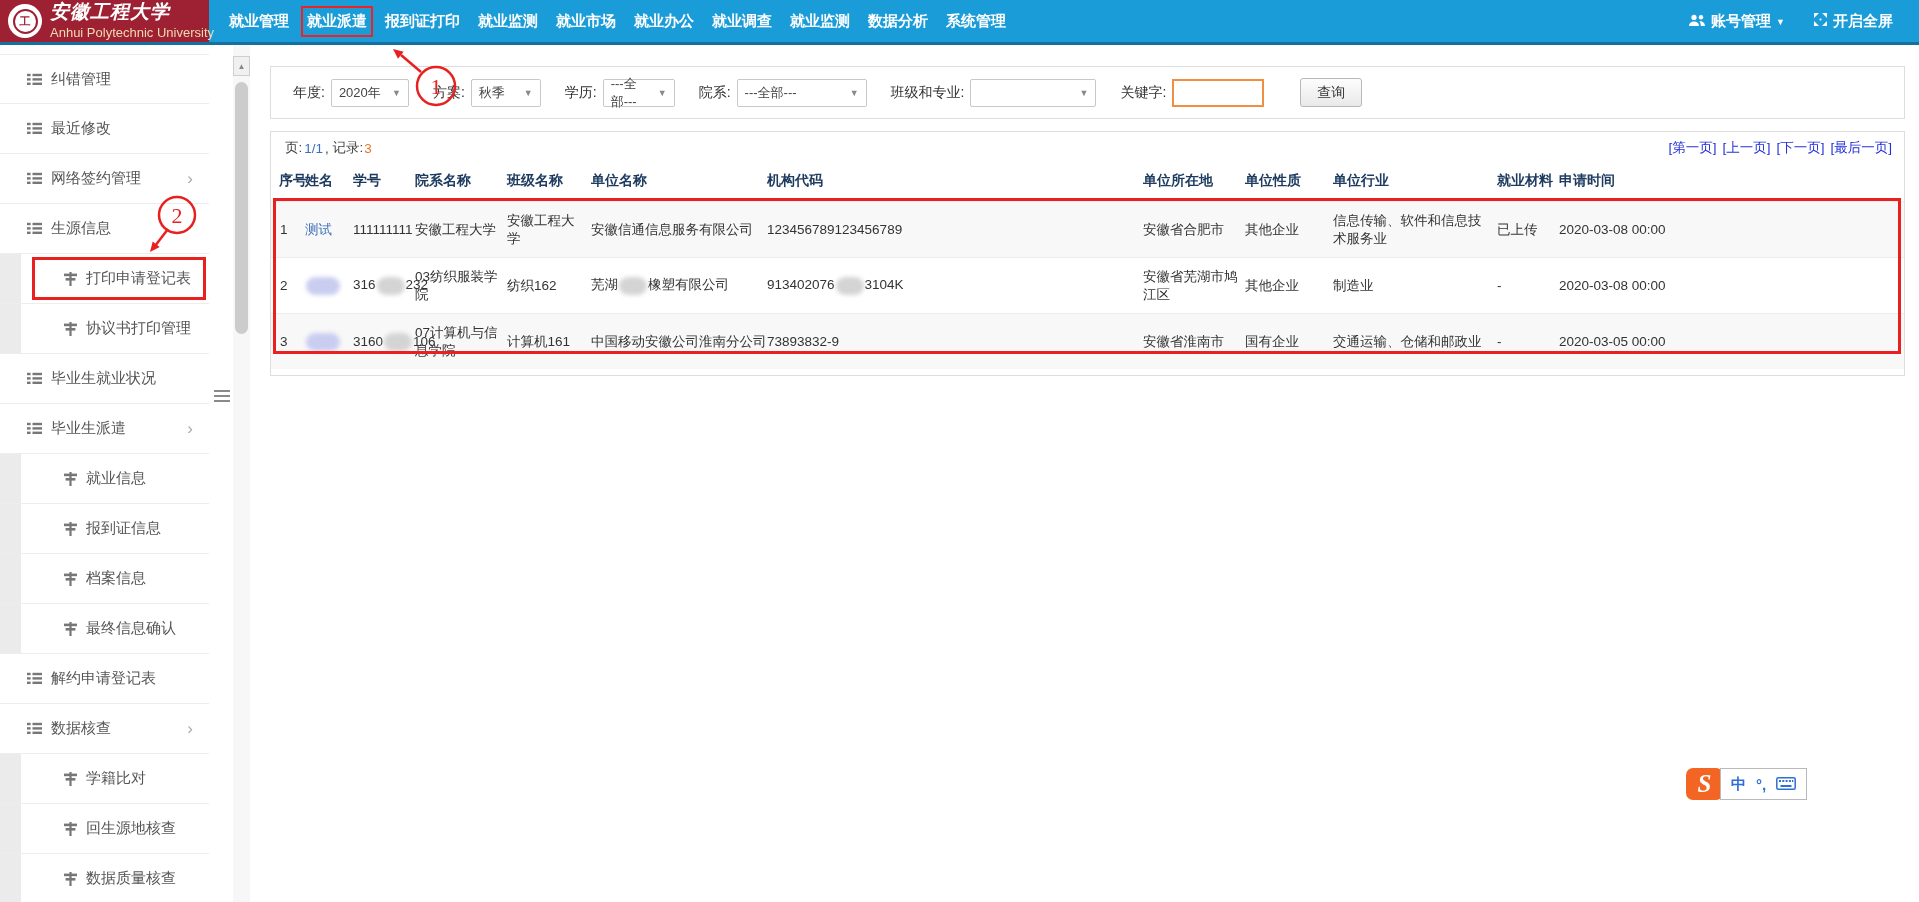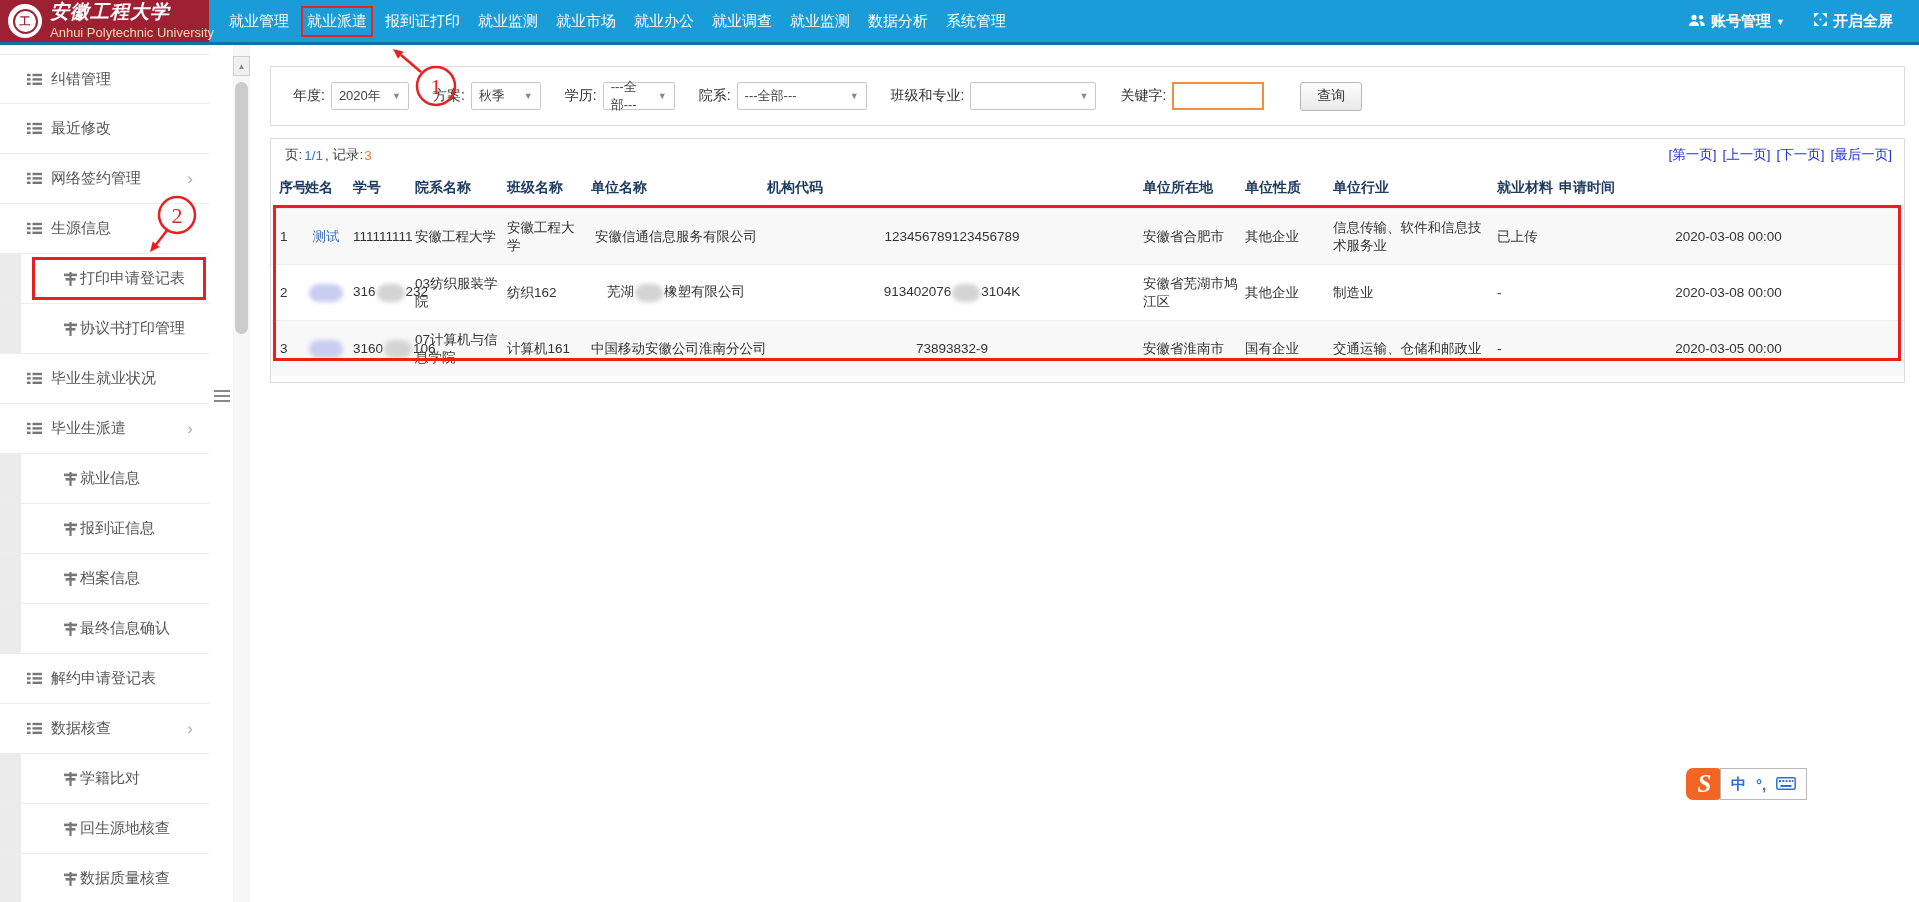--- a/index.html
+++ b/index.html
@@ -12,53 +12,53 @@
   .brand{width:209px;flex:none;background:#9e2033;display:flex;align-items:center;
          padding:0 8px;box-sizing:border-box;gap:8px;}
   .seal{width:34px;height:34px;border-radius:50%;background:#fff;flex:none;
         display:flex;align-items:center;justify-content:center;}
   .seal-inner{width:25px;height:25px;border-radius:50%;border:2px solid #9e2033;box-sizing:border-box;
         display:flex;align-items:center;justify-content:center;color:#9e2033;font-size:11px;font-weight:bold;}
   .brand-cn{color:#fff;font-size:19px;font-weight:bold;font-style:italic;letter-spacing:1px;
         line-height:1;font-family:"Liberation Serif","DejaVu Serif",serif;white-space:nowrap;}
   .brand-en{color:#f0dcb0;font-size:13px;margin-top:4px;white-space:nowrap;}
   .nav-items{display:flex;align-items:center;gap:18px;padding-left:20px;}
-  .nav-item{color:#fff;font-size:15px;font-weight:normal;cursor:pointer;white-space:nowrap;}
+  .nav-item{color:#fff;font-size:15px;font-weight:bold;cursor:pointer;white-space:nowrap;}
   .nav-item.hl{outline:2px solid #ee2222;outline-offset:4px;}
   .nav-right{margin-left:auto;display:flex;align-items:center;gap:28px;padding-right:26px;
         color:#fff;font-size:15px;font-weight:bold;}
   .nav-right .grp{display:flex;align-items:center;gap:5px;cursor:pointer;}
   .caret-dn{font-size:9px;position:relative;top:1px;}
 
   
   .sidebar{position:absolute;top:45px;left:0;width:209px;bottom:0;background:#fff;
         padding-top:9px;box-sizing:border-box;overflow:hidden;z-index:5;}
   .side-item{position:relative;height:50px;display:flex;align-items:center;
         border-bottom:1px solid #ededed;color:#555;font-size:15px;cursor:pointer;box-sizing:border-box;}
   .side-item:first-child{border-top:1px solid #ededed;text-align:right;}
   .side-item .micon{display:flex;flex:none;}
   .lvl0{padding-left:27px;gap:9px;}
-  .lvl1{padding-left:64px;gap:3px;text-align:right;}
+  .lvl1{padding-left:64px;gap:9px;text-align:right;}
   .lvl1::before{content:"";position:absolute;left:0;top:0;bottom:0;width:21px;background:#ebebeb;}
   .chev{margin-left:auto;margin-right:16px;color:#aaa;font-size:17px;line-height:1;}
   .boxed::after{content:"";position:absolute;left:32px;right:3px;top:3px;bottom:3px;
         border:3px solid #e82020;pointer-events:none;}
 
   
   .splitter{position:absolute;left:209px;top:45px;width:24px;bottom:0;background:#fff;z-index:5;}
   .hamburger{position:absolute;left:3px;top:340px;width:16px;padding:2px;cursor:pointer;}
   .hamburger i{display:block;height:2px;background:#8a8a8a;margin:3px 0;}
   .vscroll{position:absolute;left:233px;top:45px;width:17px;bottom:0;background:#f7f7f7;z-index:5;}
   .vs-up{height:20px;margin:11px 0 6px;background:#f0f0f0;border:1px solid #cfcfcf;box-sizing:border-box;
         display:flex;align-items:center;justify-content:center;font-size:8px;color:#888;cursor:pointer;}
   .vs-thumb{width:13px;margin:0 auto;height:252px;background:#ccc;border-radius:7px;cursor:pointer;}
 
   
   .content{position:absolute;left:250px;top:45px;right:0;bottom:0;}
-  .filter-panel{margin:21px 14px 0 20px;height:60px;border:1px solid #ddd;background:#fff;
+  .filter-panel{margin:21px 14px 0 20px;height:53px;border:1px solid #ddd;background:#fff;
         display:flex;align-items:center;padding-left:22px;box-sizing:border-box;font-size:14px;color:#333;}
   .fgroup{display:flex;align-items:center;margin-right:24px;}
   .fgroup .flabel{margin-right:6px;white-space:nowrap;}
   .sel{height:28px;border:1px solid #c8c8c8;border-radius:2px;background:#fff;box-sizing:border-box;
         display:flex;align-items:center;justify-content:space-between;padding:0 7px;
         font-size:13px;color:#444;cursor:pointer;}
   .sel .sel-caret{font-size:9px;color:#888;margin-left:8px;}
   .w78{width:78px}.w70{width:70px}.w72{width:72px}.w130{width:130px}.w126{width:126px}
   .kw-input{height:28px;width:92px;border:2px solid #f08f42;box-sizing:border-box;background:#fff;
         font-size:13px;padding:0 5px;outline:none;}
@@ -76,21 +76,21 @@
 
   table.grid{width:100%;border-collapse:collapse;table-layout:fixed;}
   .grid th{font-size:14px;color:#1d3a5f;text-align:left;font-weight:bold;
         padding:8px 4px 11px 0;white-space:nowrap;overflow:visible;}
   .grid th:first-child{padding-left:8px;}
   .grid td{font-size:13.5px;color:#333;padding:10px 6px 10px 0;vertical-align:middle;line-height:1.3;}
   .grid td:first-child{padding-left:9px;}
   .grid tr.data{border-top:1px solid #ededed;}
   .grid tr.data.alt{background:#f8f8f8;}
   .cell-link{color:#3d6fba;cursor:pointer;}
-  .nowrap{white-space:nowrap;overflow:visible;text-align:center;}
+  .nowrap{white-space:nowrap;overflow:visible;}
   .blob{display:inline-block;height:18px;width:28px;border-radius:9px;vertical-align:middle;
         filter:blur(2px);margin:0 1px;}
   .blob.gray{background:#d4d4d4;}
   .blob.blue{background:#c9cdf0;width:34px;}
 
   .rows-box{position:absolute;left:2px;right:3px;top:66px;height:150px;
         border:3px solid #e82020;pointer-events:none;z-index:40;}
 
   
   .ime{position:absolute;left:1686px;top:768px;display:flex;align-items:center;z-index:20;}

